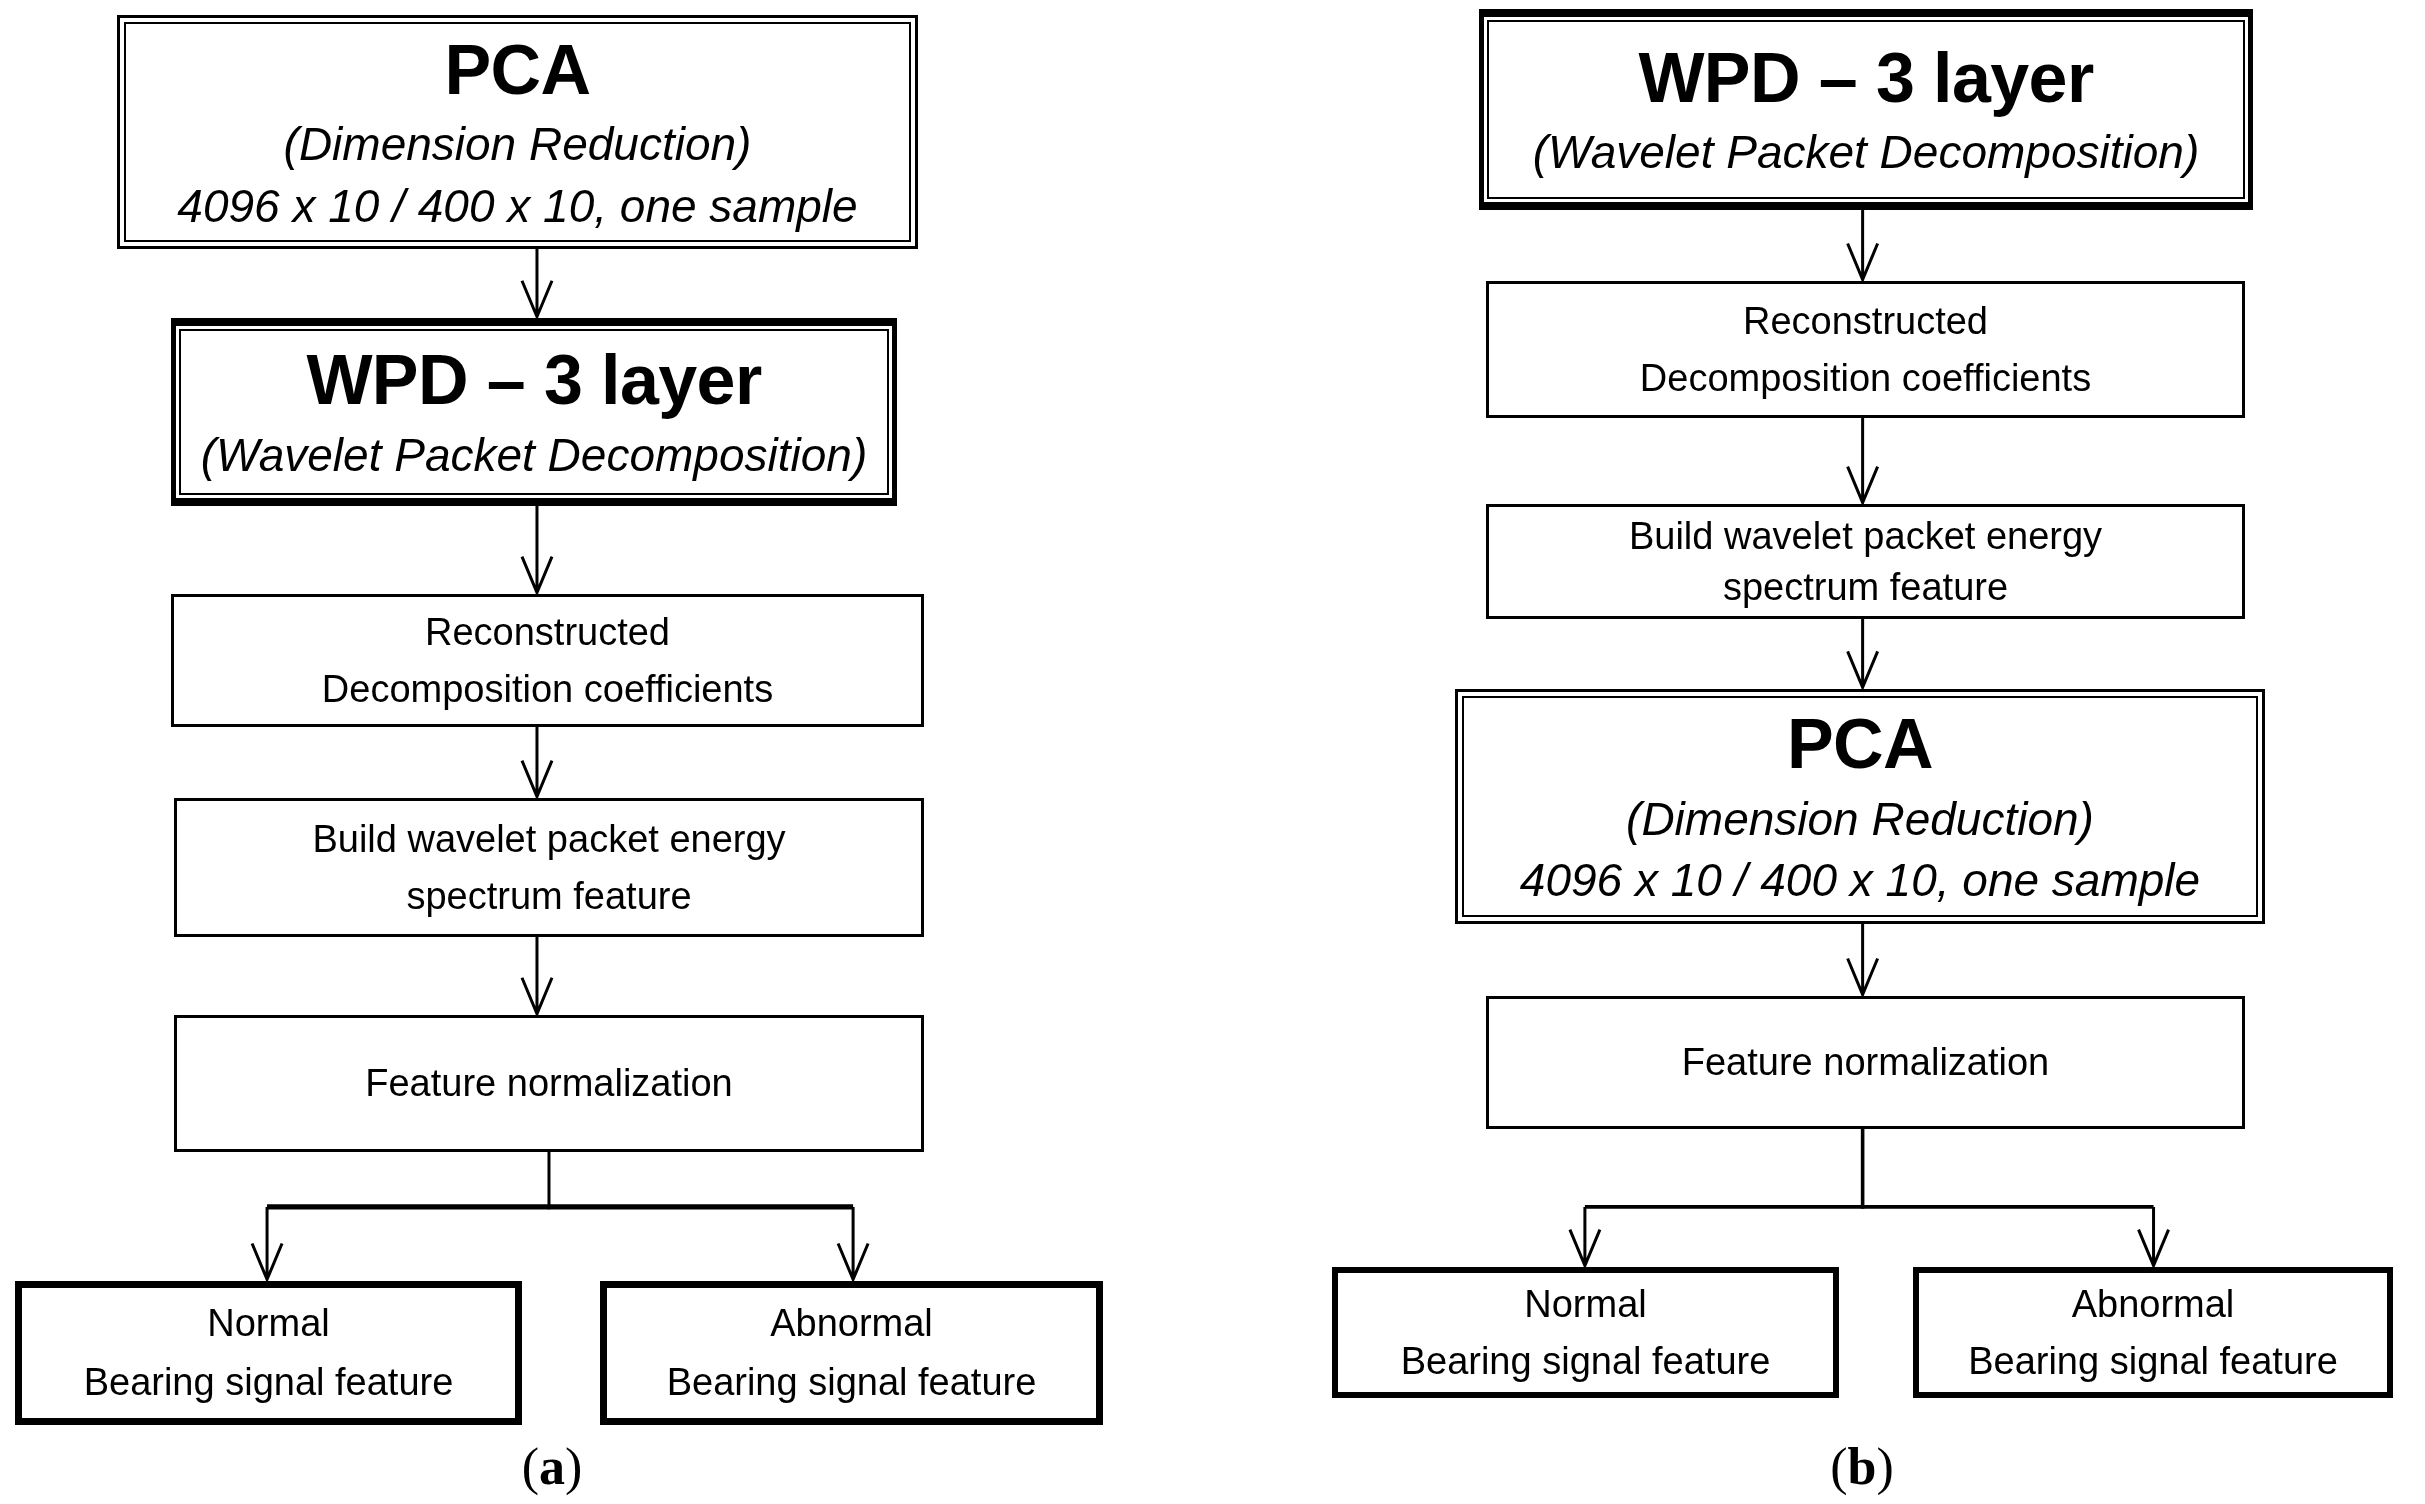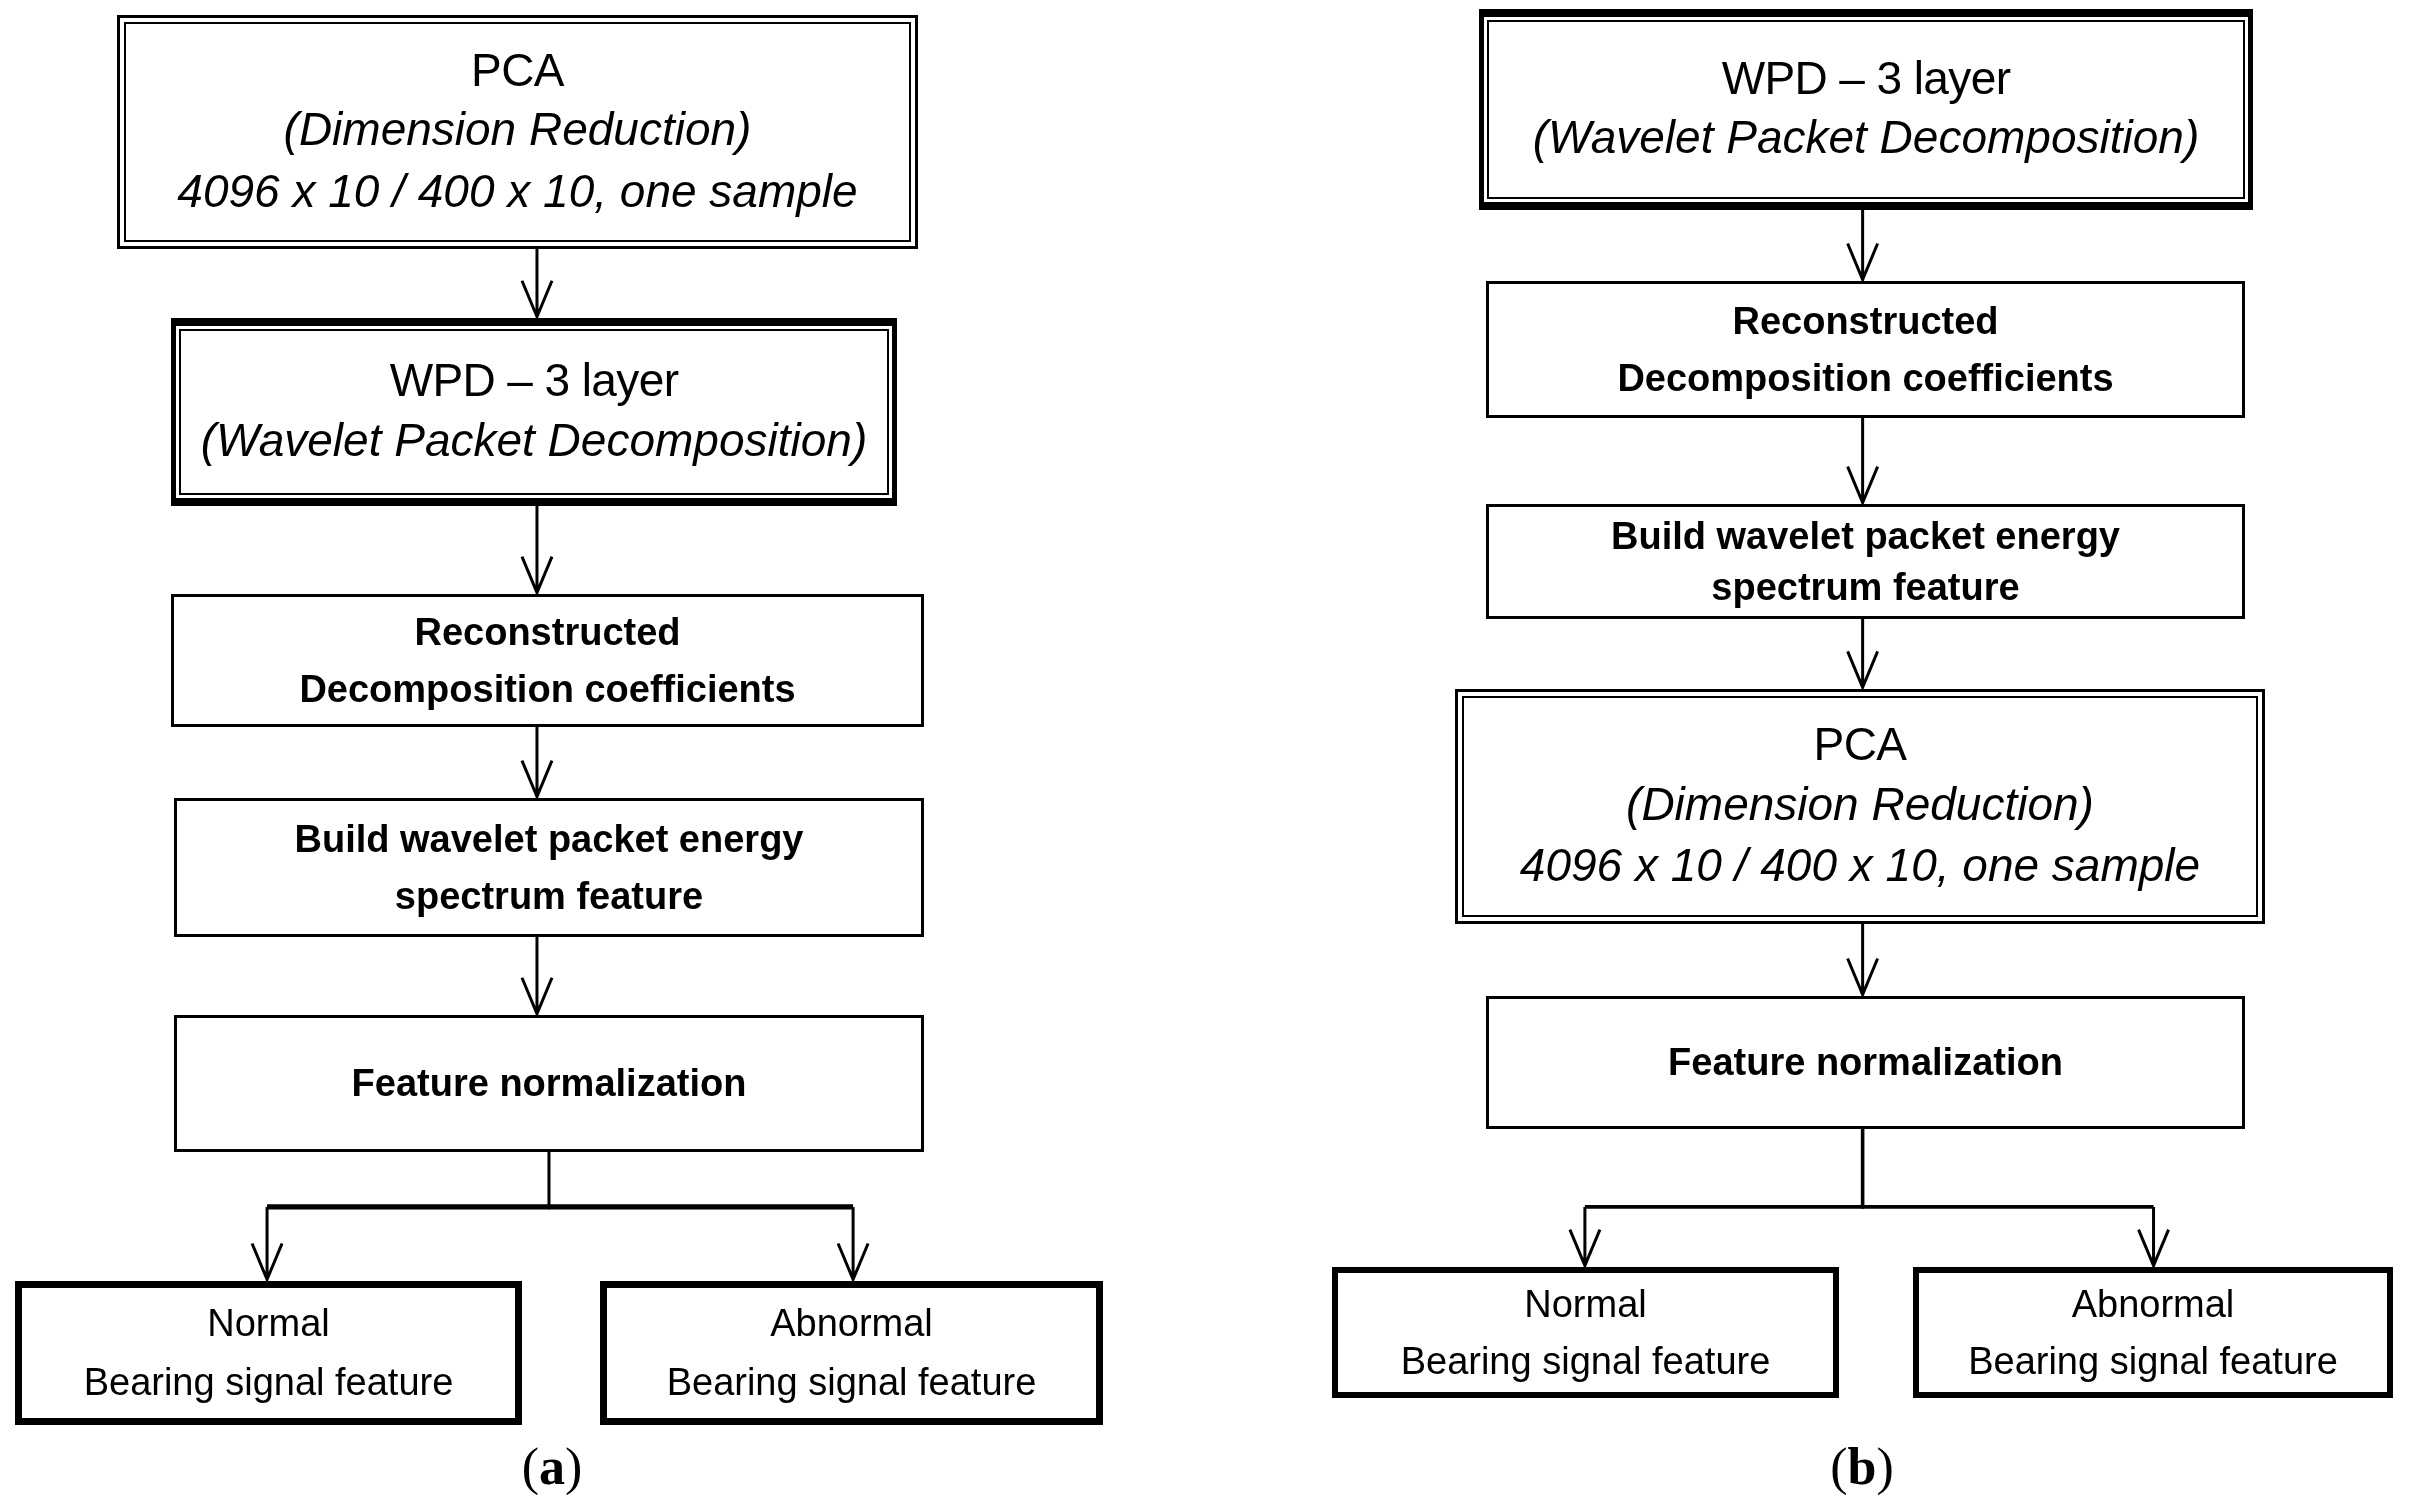--- a/index.html
+++ b/index.html
@@ -11,32 +11,32 @@
   }
   #canvas { position:relative; width:2426px; height:1505px; background:#ffffff; }
   #wires { position:absolute; left:0; top:0; width:2426px; height:1505px; }
 
   .box {
     position:absolute; box-sizing:border-box; background:#ffffff;
     display:flex; flex-direction:column; justify-content:center; align-items:center;
     text-align:center; color:#000;
   }
   
-  .single { border:3.6px solid #000;font-weight:bold; }
+  .single { border:3.6px solid #000; }
   
   .dbl { border:3px solid #000; }
   .dbl::before { content:""; position:absolute; inset:4.2px; border:2.4px solid #000; pointer-events:none; }
   
   .heavy { border-style:solid; border-color:#000; border-width:8.4px 5.4px; }
   .heavy::before { content:""; position:absolute; inset:3px; border:2.4px solid #000; pointer-events:none; }
   
   .thickA { border:7.2px solid #000; }
   .thickB { border:6px solid #000; }
 
-  .title { font-weight:400; font-size:46px; line-height:1.25; letter-spacing:-0.6px; }
+  .title { font-weight:700; font-size:70px; line-height:1.25; letter-spacing:-0.6px; }
   .sub   { font-size:46px; line-height:1.34;font-style:italic; }
   .body  { font-size:38px; line-height:1.5; }
   .body2 { font-size:38px; line-height:1.55; }
   .tight { font-size:38px; line-height:1.34; }
 
   .panel-label {
     position:absolute; width:132px; text-align:center;
     font-family:"Liberation Serif","DejaVu Serif",serif;
     font-size:52px; line-height:1.1; color:#000;
   }

